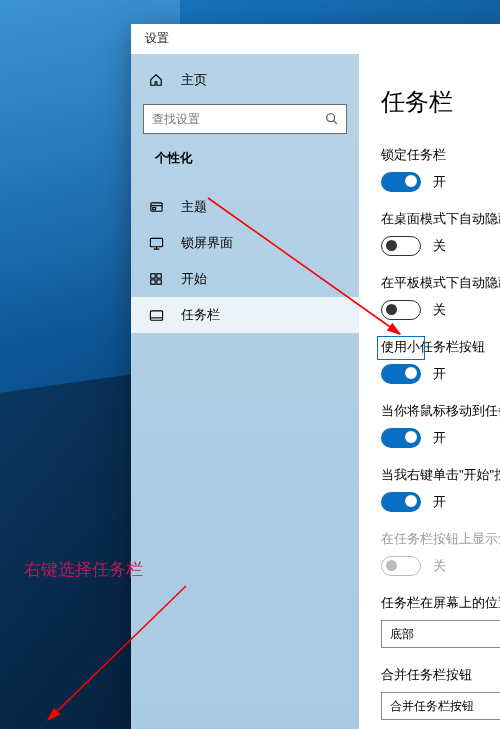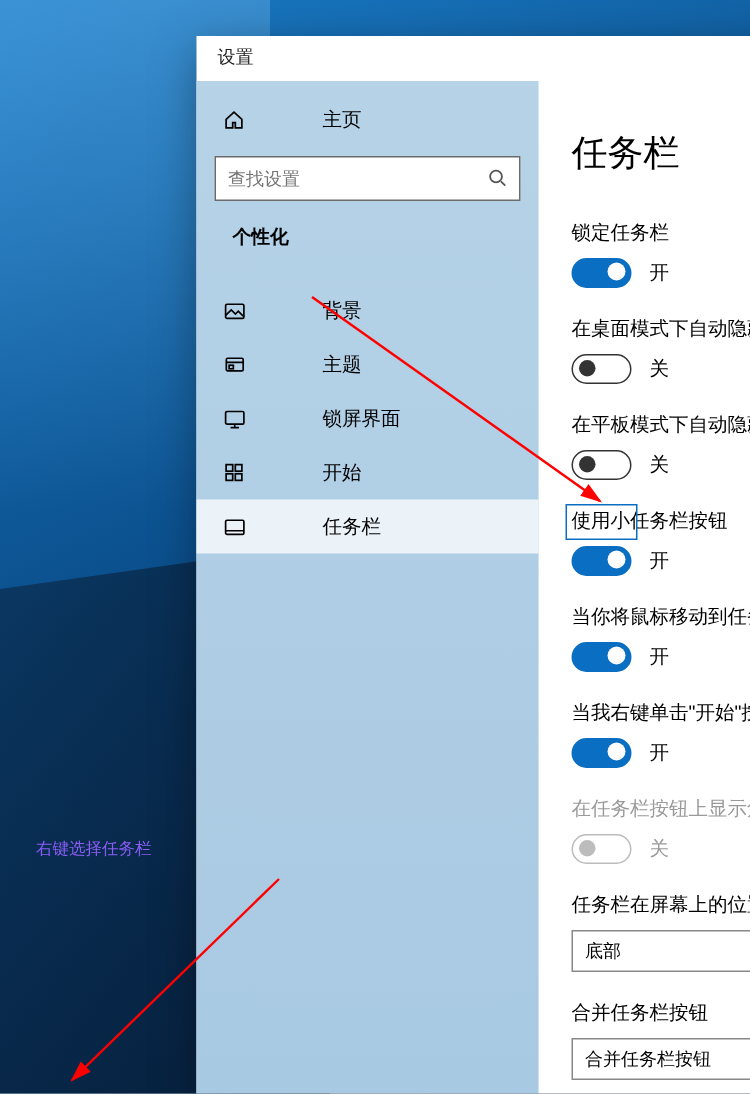--- a/index.html
+++ b/index.html
@@ -59,21 +59,20 @@
   }
 
   .nav-item{
     position:relative;
     display:flex; align-items:center;
     height:36px;
     padding:0 16px;
     font-size:13px;
     color:#000;
     cursor:pointer;
-    gap:34px;
   }
   .nav-item .ico{
     width:18px; height:18px; margin-right:16px;
     display:inline-flex; align-items:center; justify-content:center;
     color:#000;
   }
   .nav-item.is-selected{
     background:rgba(255,255,255,0.75);
   }
 
@@ -159,21 +158,21 @@
     display:flex; align-items:center;
     cursor:pointer;
   }
 
   
   .annot{ position:absolute; pointer-events:none; }
   .arrow1{ left:204px; top:194px; width:210px; height:160px; }
   .arrow2{ left:36px; top:580px; width:160px; height:150px; }
   .red-text{
     position:absolute; left:24px; top:558px;
-    color:#8b5cf6; font-size:11px; font-family:"Microsoft YaHei",sans-serif;
+    color:#be185d; font-size:17px; font-family:"Microsoft YaHei",sans-serif;
   }
 
   
   .highlight-box{
     position:absolute;
     border:1.5px solid #0a6fc2;
     background:transparent;
   }
 </style>
 </head>
@@ -207,29 +206,20 @@
             <circle cx="6.5" cy="6.5" r="4.5"></circle>
               <path d="m10.2 10.2 3.3 3.3"></path>
           </svg>
         </span>
       </div>
 
       <div class="section-title">个性化</div>
 
       <div class="nav-gap"></div>
 
-      <div class="nav-item">
-        <span class="ico">
-          <svg viewBox="0 0 16 16" width="15" height="15" fill="none" stroke="currentColor" stroke-width="1.2">
-            <rect x="1.5" y="3" width="13" height="10" rx="1"></rect>
-              <path d="m1.5 11 4-4 3 3 2-2 3.5 3.5"></path>
-          </svg>
-        </span>
-        <span>背景</span>
-      </div>
 
 
       <div class="nav-item">
         <span class="ico">
           <svg viewBox="0 0 16 16" width="15" height="15" fill="none" stroke="currentColor" stroke-width="1.2">
             <rect x="2" y="3" width="12" height="9" rx="1"></rect>
               <path d="M2 6h12"></path>
               <rect x="4" y="8" width="3" height="2.5"></rect>
           </svg>
         </span>

